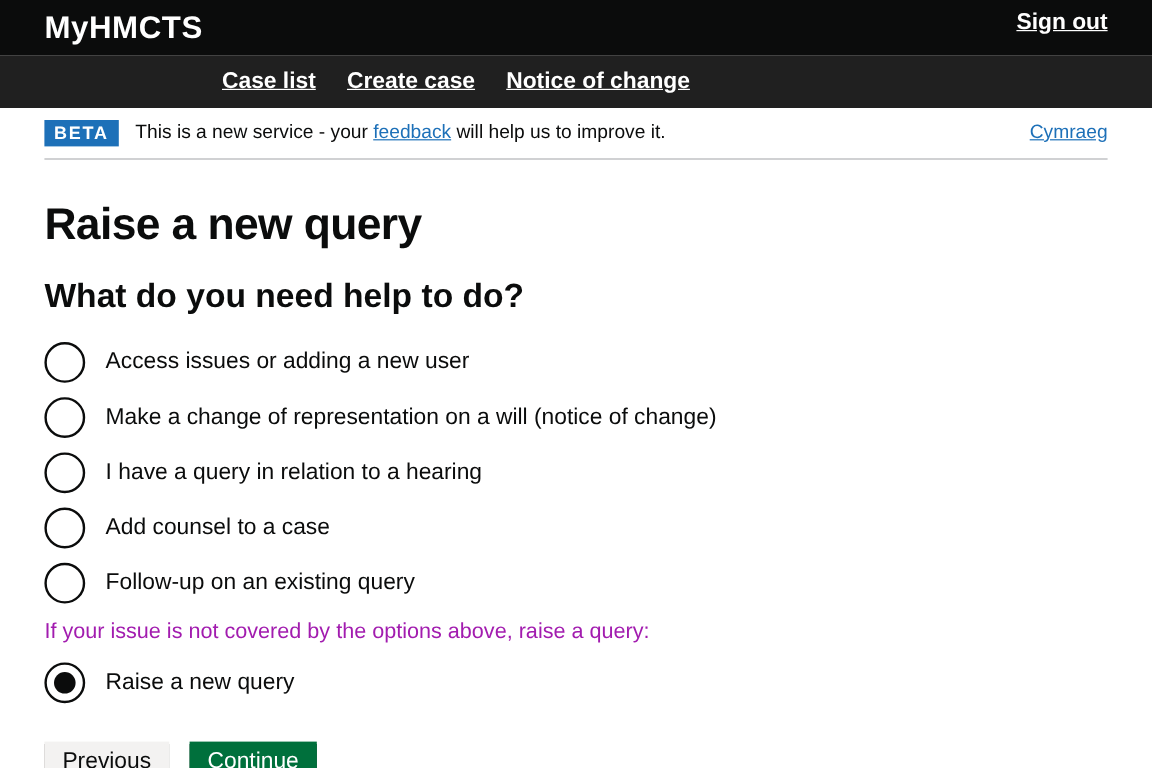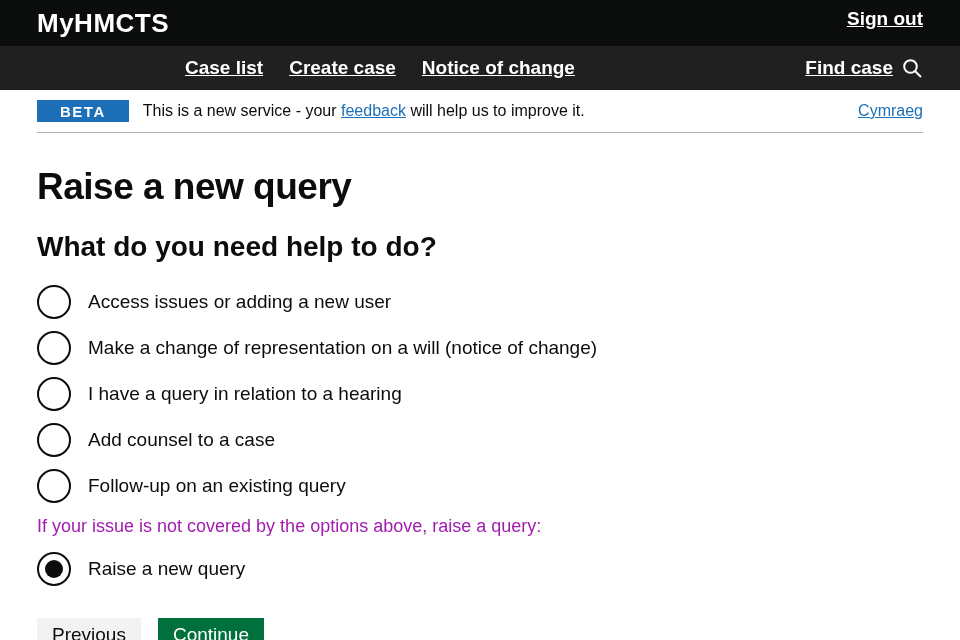--- a/index.html
+++ b/index.html
@@ -90,21 +90,21 @@
     align-items: center;
     border-bottom: 1px solid #b1b4b6;
     height: 100%;
   }
   .beta-tag {
     background: #1d70b8;
     color: #ffffff;
     font-weight: 700;
     font-size: 15px;
     letter-spacing: 1.5px;
-    padding: 3px 23px 2px;
+    padding: 3px 8px 2px;
     margin-right: 14px;
   }
   .phase-text { font-size: 16px; color: #0b0c0c; }
   .phase-text a, .feedback-link {
     color: #1d70b8;
     text-decoration: underline;
     cursor: pointer;
   }
   .cymraeg {
     margin-left: auto;
@@ -203,29 +203,20 @@
   </div>
 </div>
 
 <div class="navbar">
   <div class="container">
     <div class="nav-links">
       <a class="nav-link">Case list</a>
       <a class="nav-link">Create case</a>
       <a class="nav-link">Notice of change</a>
     </div>
-    <div class="find-case-wrap">
-      <a class="nav-link">Find case</a>
-      <span class="search-icon">
-        <svg width="21" height="21" viewBox="0 0 21 21">
-          <circle cx="8.5" cy="8.5" r="6.3" fill="none" stroke="#ffffff" stroke-width="2"></circle>
-          <line x1="13.2" y1="13.2" x2="19" y2="19" stroke="#ffffff" stroke-width="2"></line>
-        </svg>
-      </span>
-    </div>
   </div>
 </div>
 
 <div class="phase-banner">
   <div class="container">
     <span class="beta-tag">BETA</span>
     <span class="phase-text"><span>This is a new service - your </span><a class="feedback-link">feedback</a><span> will help us to improve it.</span></span>
     <a class="cymraeg">Cymraeg</a>
   </div>
 </div>

